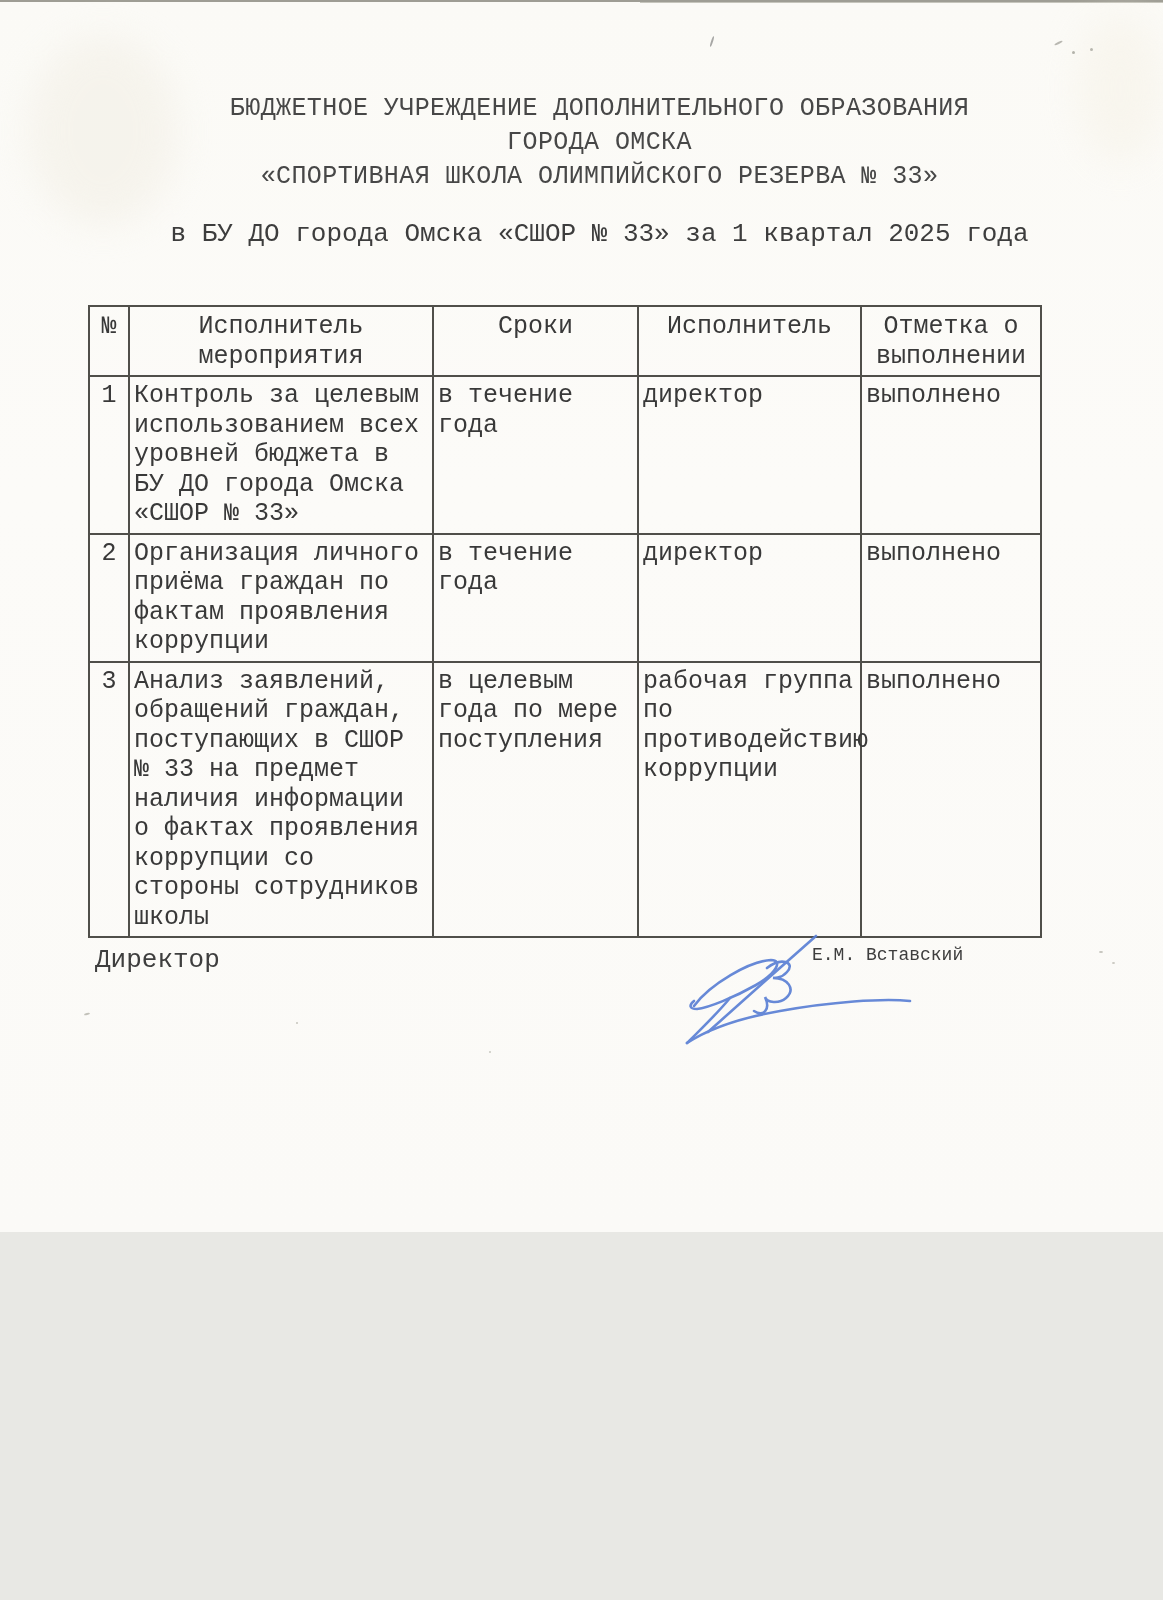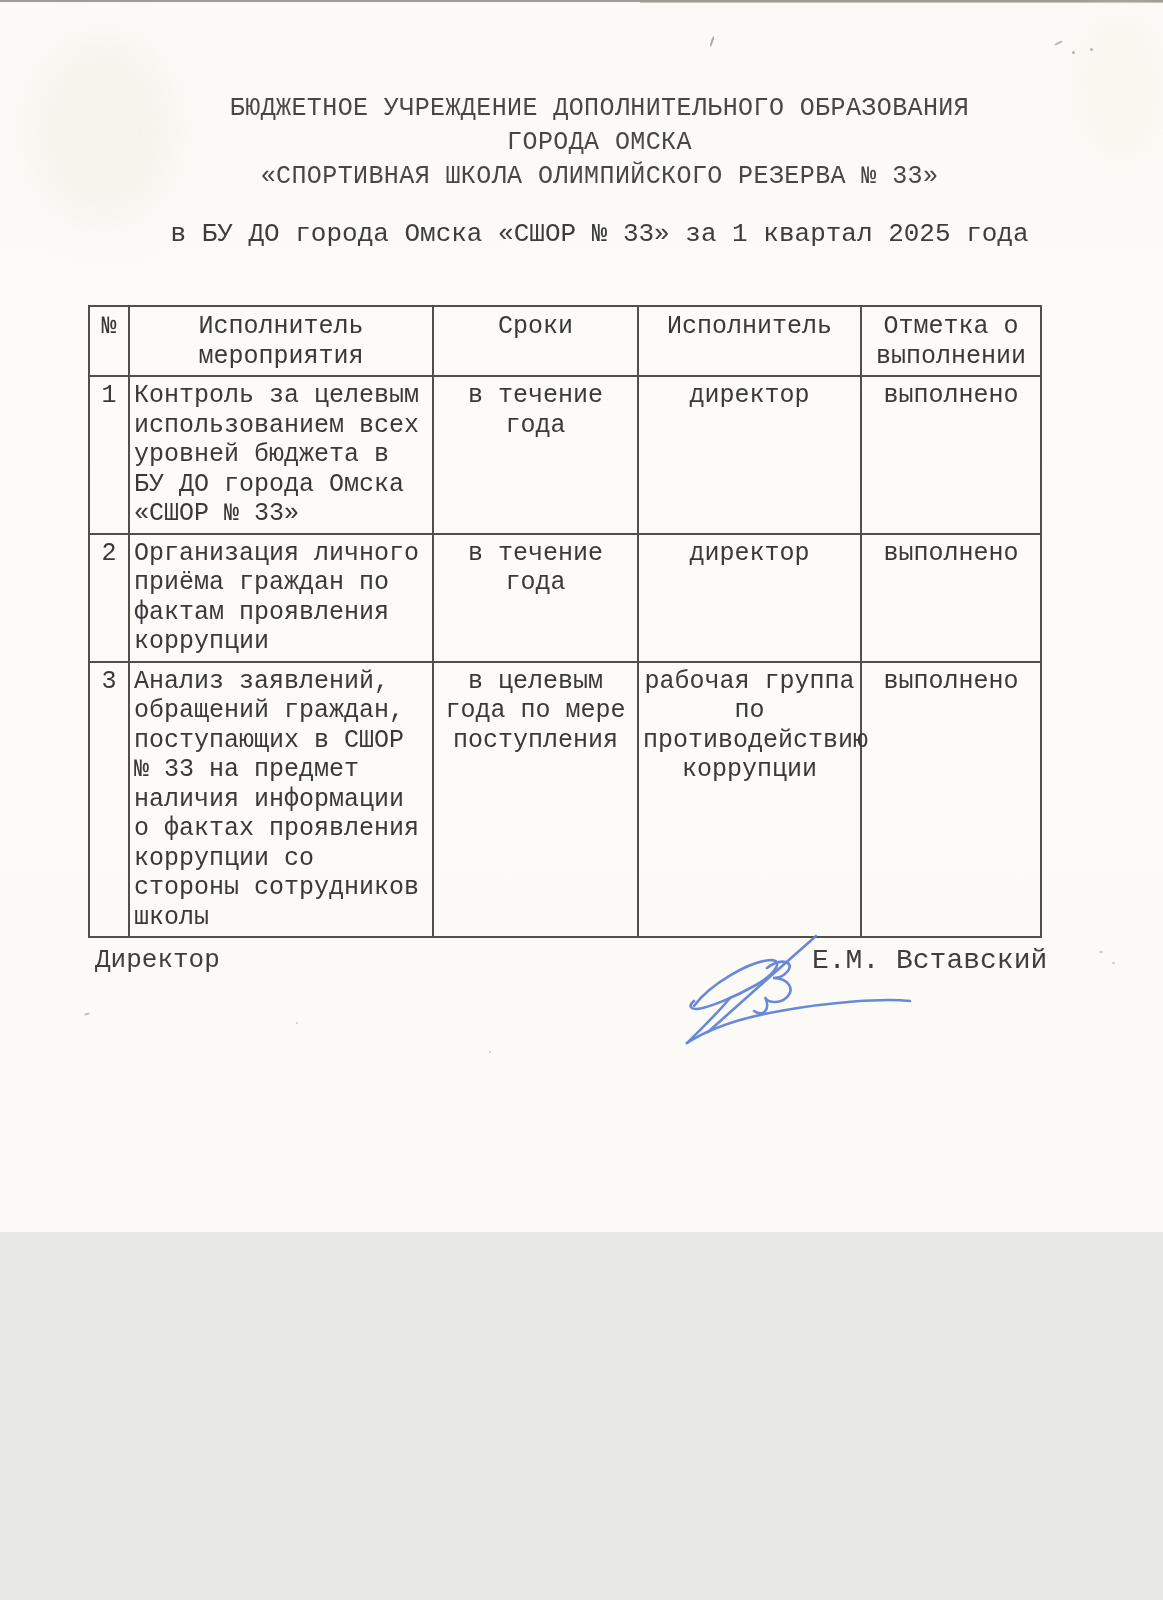--- a/index.html
+++ b/index.html
@@ -57,30 +57,30 @@
     color: #393939;
     padding: 4px 4px;
   }
   table.report th { text-align: center; white-space: pre-line; padding-top: 5px; }
   tr.hdr    { height: 68px; }
   tr.row-1  { height: 154px; }
   tr.row-2  { height: 125px; }
   tr.row-3  { height: 238px; }
   td.c-num  { text-align: center; padding-top: 6px; }
   td.c-name { text-align: left; padding: 6px 22px 6px 15px; margin-left: 20px; }
-  td.c-term, td.c-exec, td.c-status { text-align: center; padding-top: 6px; }
+  td.c-term, td.c-exec, td.c-status { padding-top: 6px; }
 
   
   .sig-role {
     position: absolute; left: 95px; top: 945px;
     font-size: 26px; color: #3e3e3e;
   }
   .sig-name {
     position: absolute; left: 812px; top: 945px;
-    font-size: 28px; color: #3e3e3e;
+    font-size: 18px; color: #3e3e3e;
   }
   .sig-svg {
     position: absolute; left: 678px; top: 910px;
     width: 238px; height: 142px; pointer-events: none;
   }
 </style>
 </head>
 <body>
 
 <div class="page">

